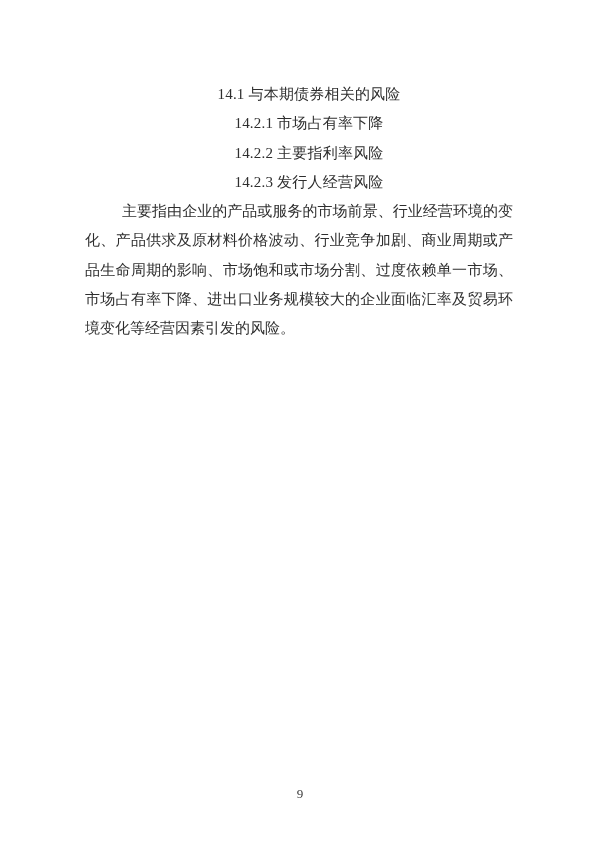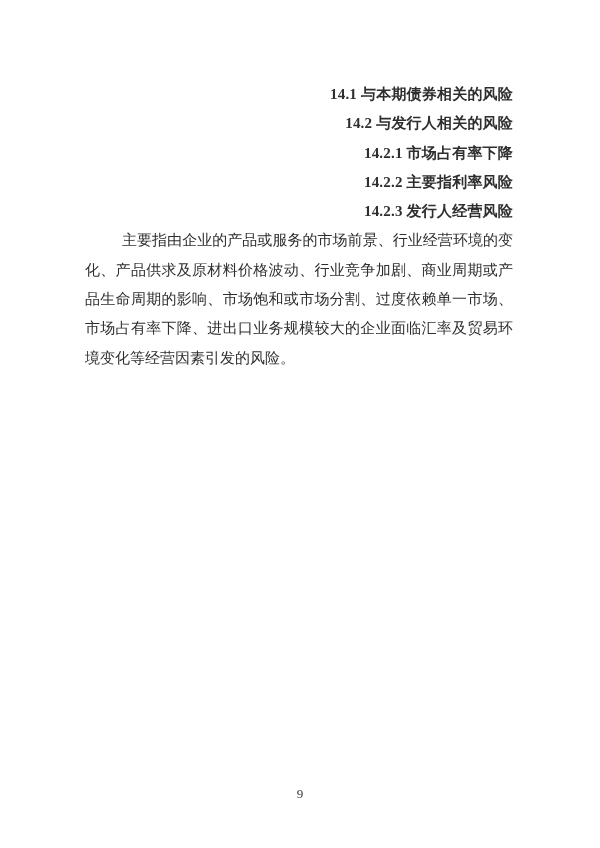--- a/index.html
+++ b/index.html
@@ -25,43 +25,42 @@
     text-align: justify;
     text-justify: inter-character;
     word-break: normal;
     line-break: strict;
   }
   .doc p {
     margin: 0;
     padding: 0;
   }
   .heading {
-    font-weight: bold;
+    font-weight: normal;
     text-indent: 20px;
-    text-align: right;
+    text-align: center;
     letter-spacing: 0.2px;
   }
   .para {
     text-indent: 37px;
   }
   .pagenum {
     position: absolute;
     top: 786px;
     left: 0;
     width: 600px;
     text-align: center;
     font-size: 13px;
     color: #3a3a3a;
   }
 </style>
 </head>
 <body>
 
 <div class="doc">
   <p class="heading">14.1 与本期债券相关的风险</p>
-  <p class="heading">14.2 与发行人相关的风险</p>
   <p class="heading">14.2.1 市场占有率下降</p>
   <p class="heading">14.2.2 主要指利率风险</p>
   <p class="heading">14.2.3 发行人经营风险</p>
   <p class="para">主要指由企业的产品或服务的市场前景、行业经营环境的变化、产品供求及原材料价格波动、行业竞争加剧、商业周期或产品生命周期的影响、市场饱和或市场分割、过度依赖单一市场、市场占有率下降、进出口业务规模较大的企业面临汇率及贸易环境变化等经营因素引发的风险。</p>
 </div>
 
 <div class="pagenum">9</div>
 
 </body></html>

